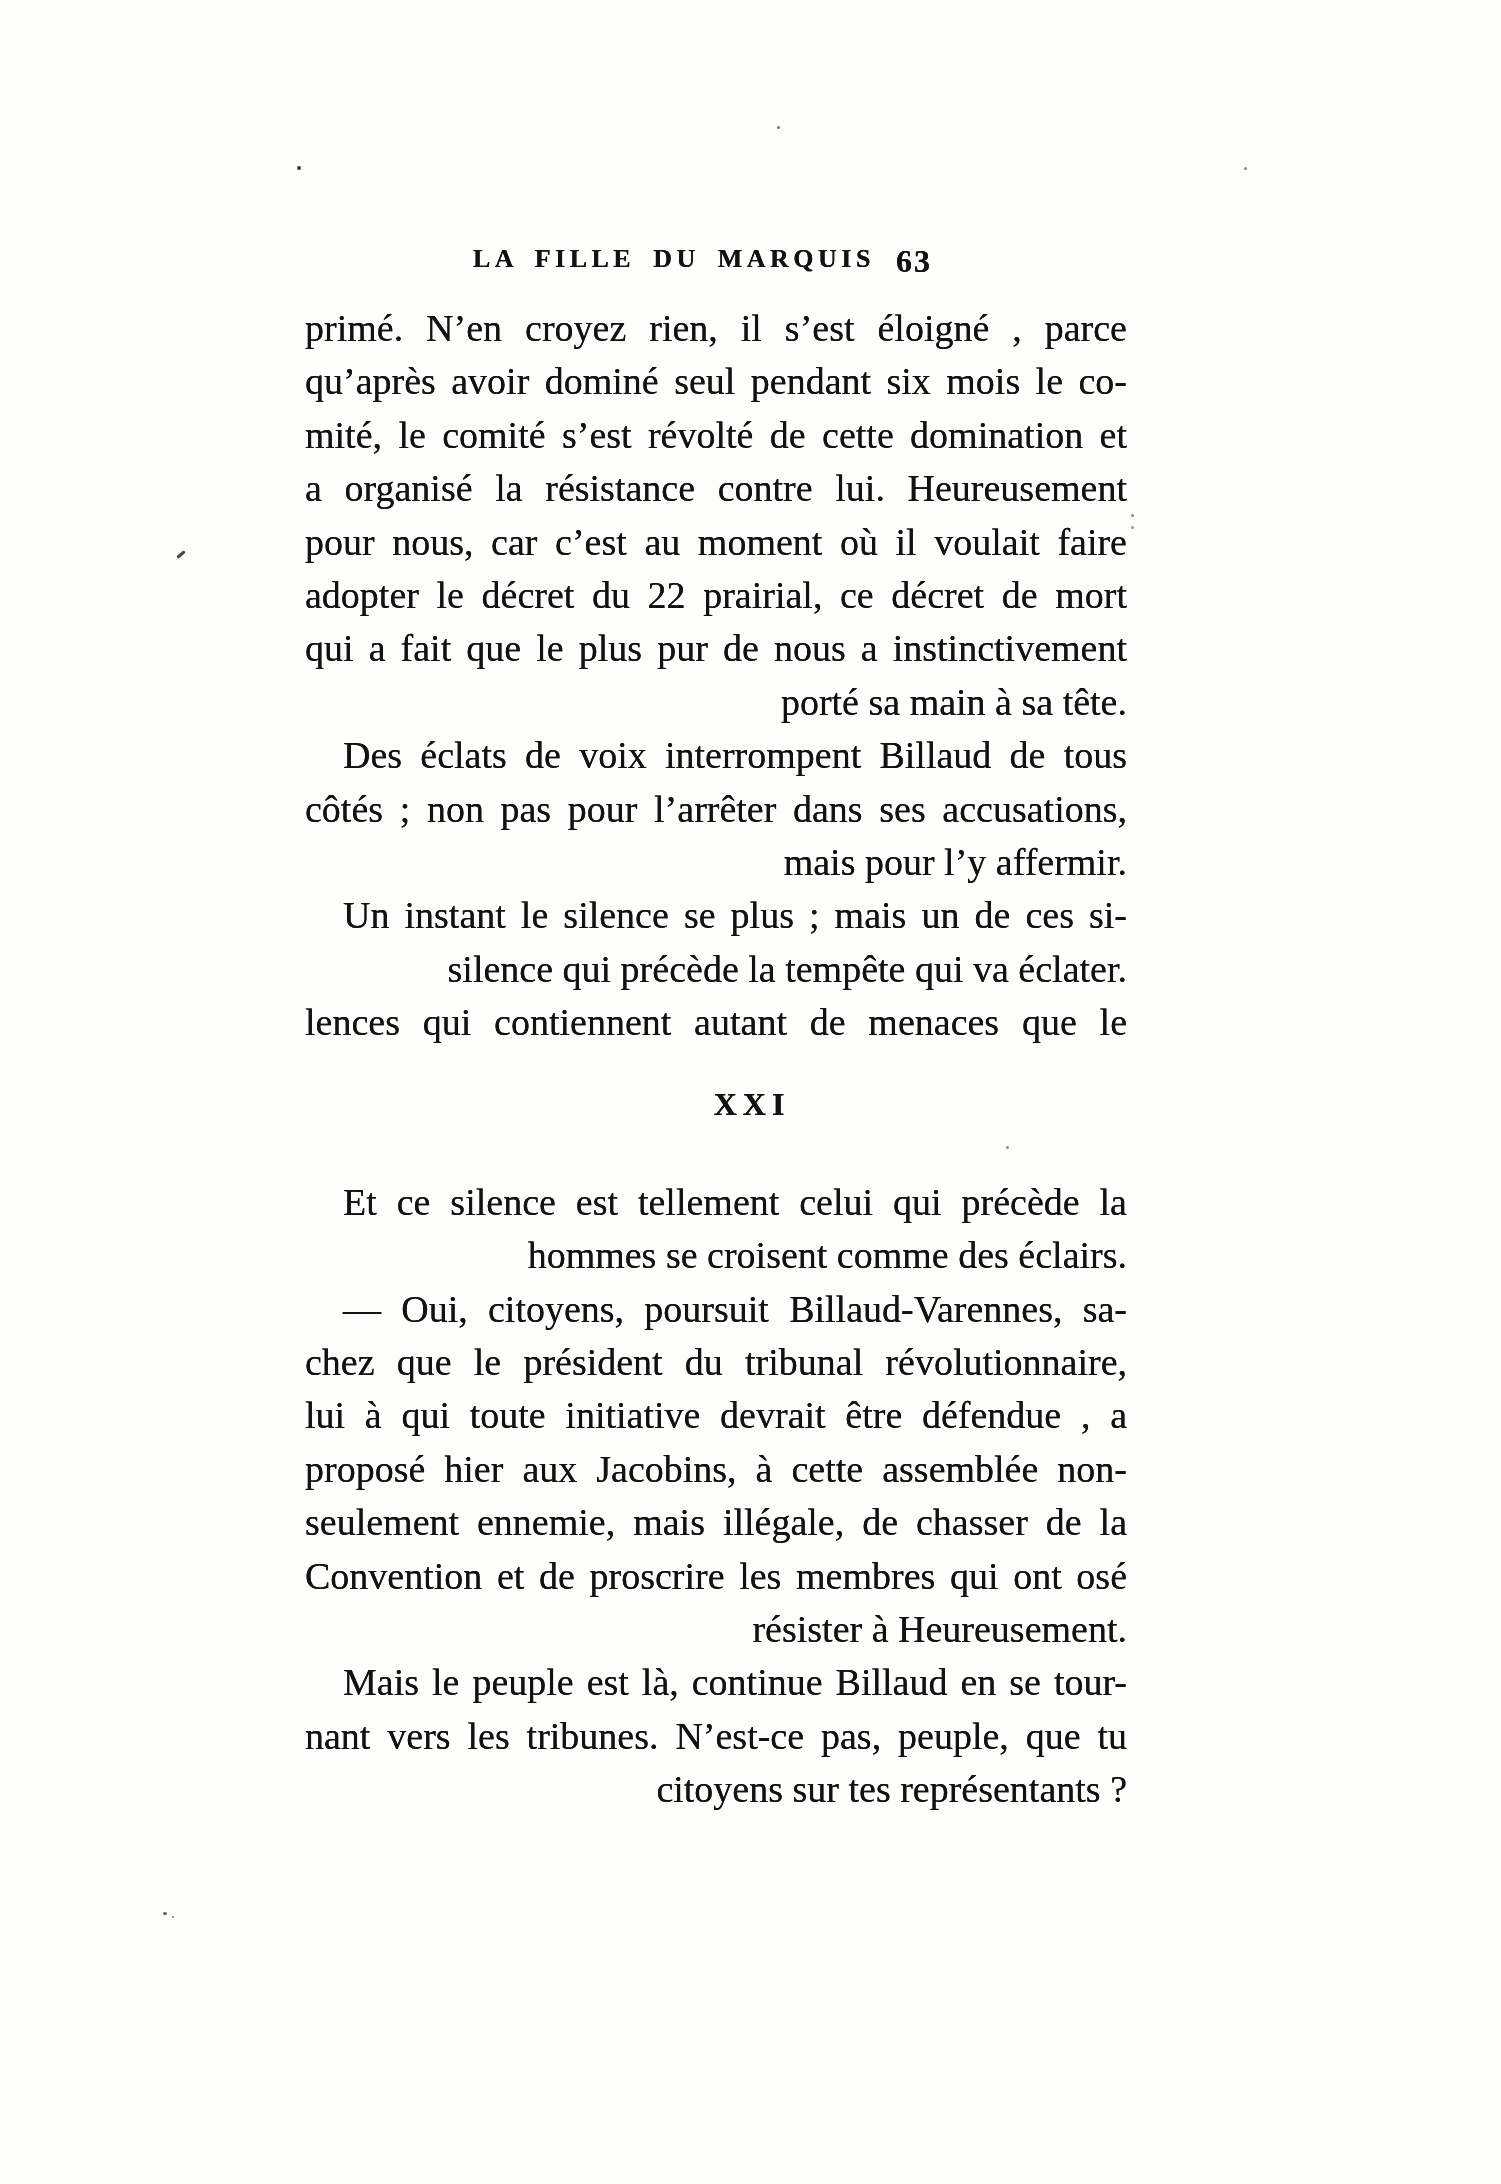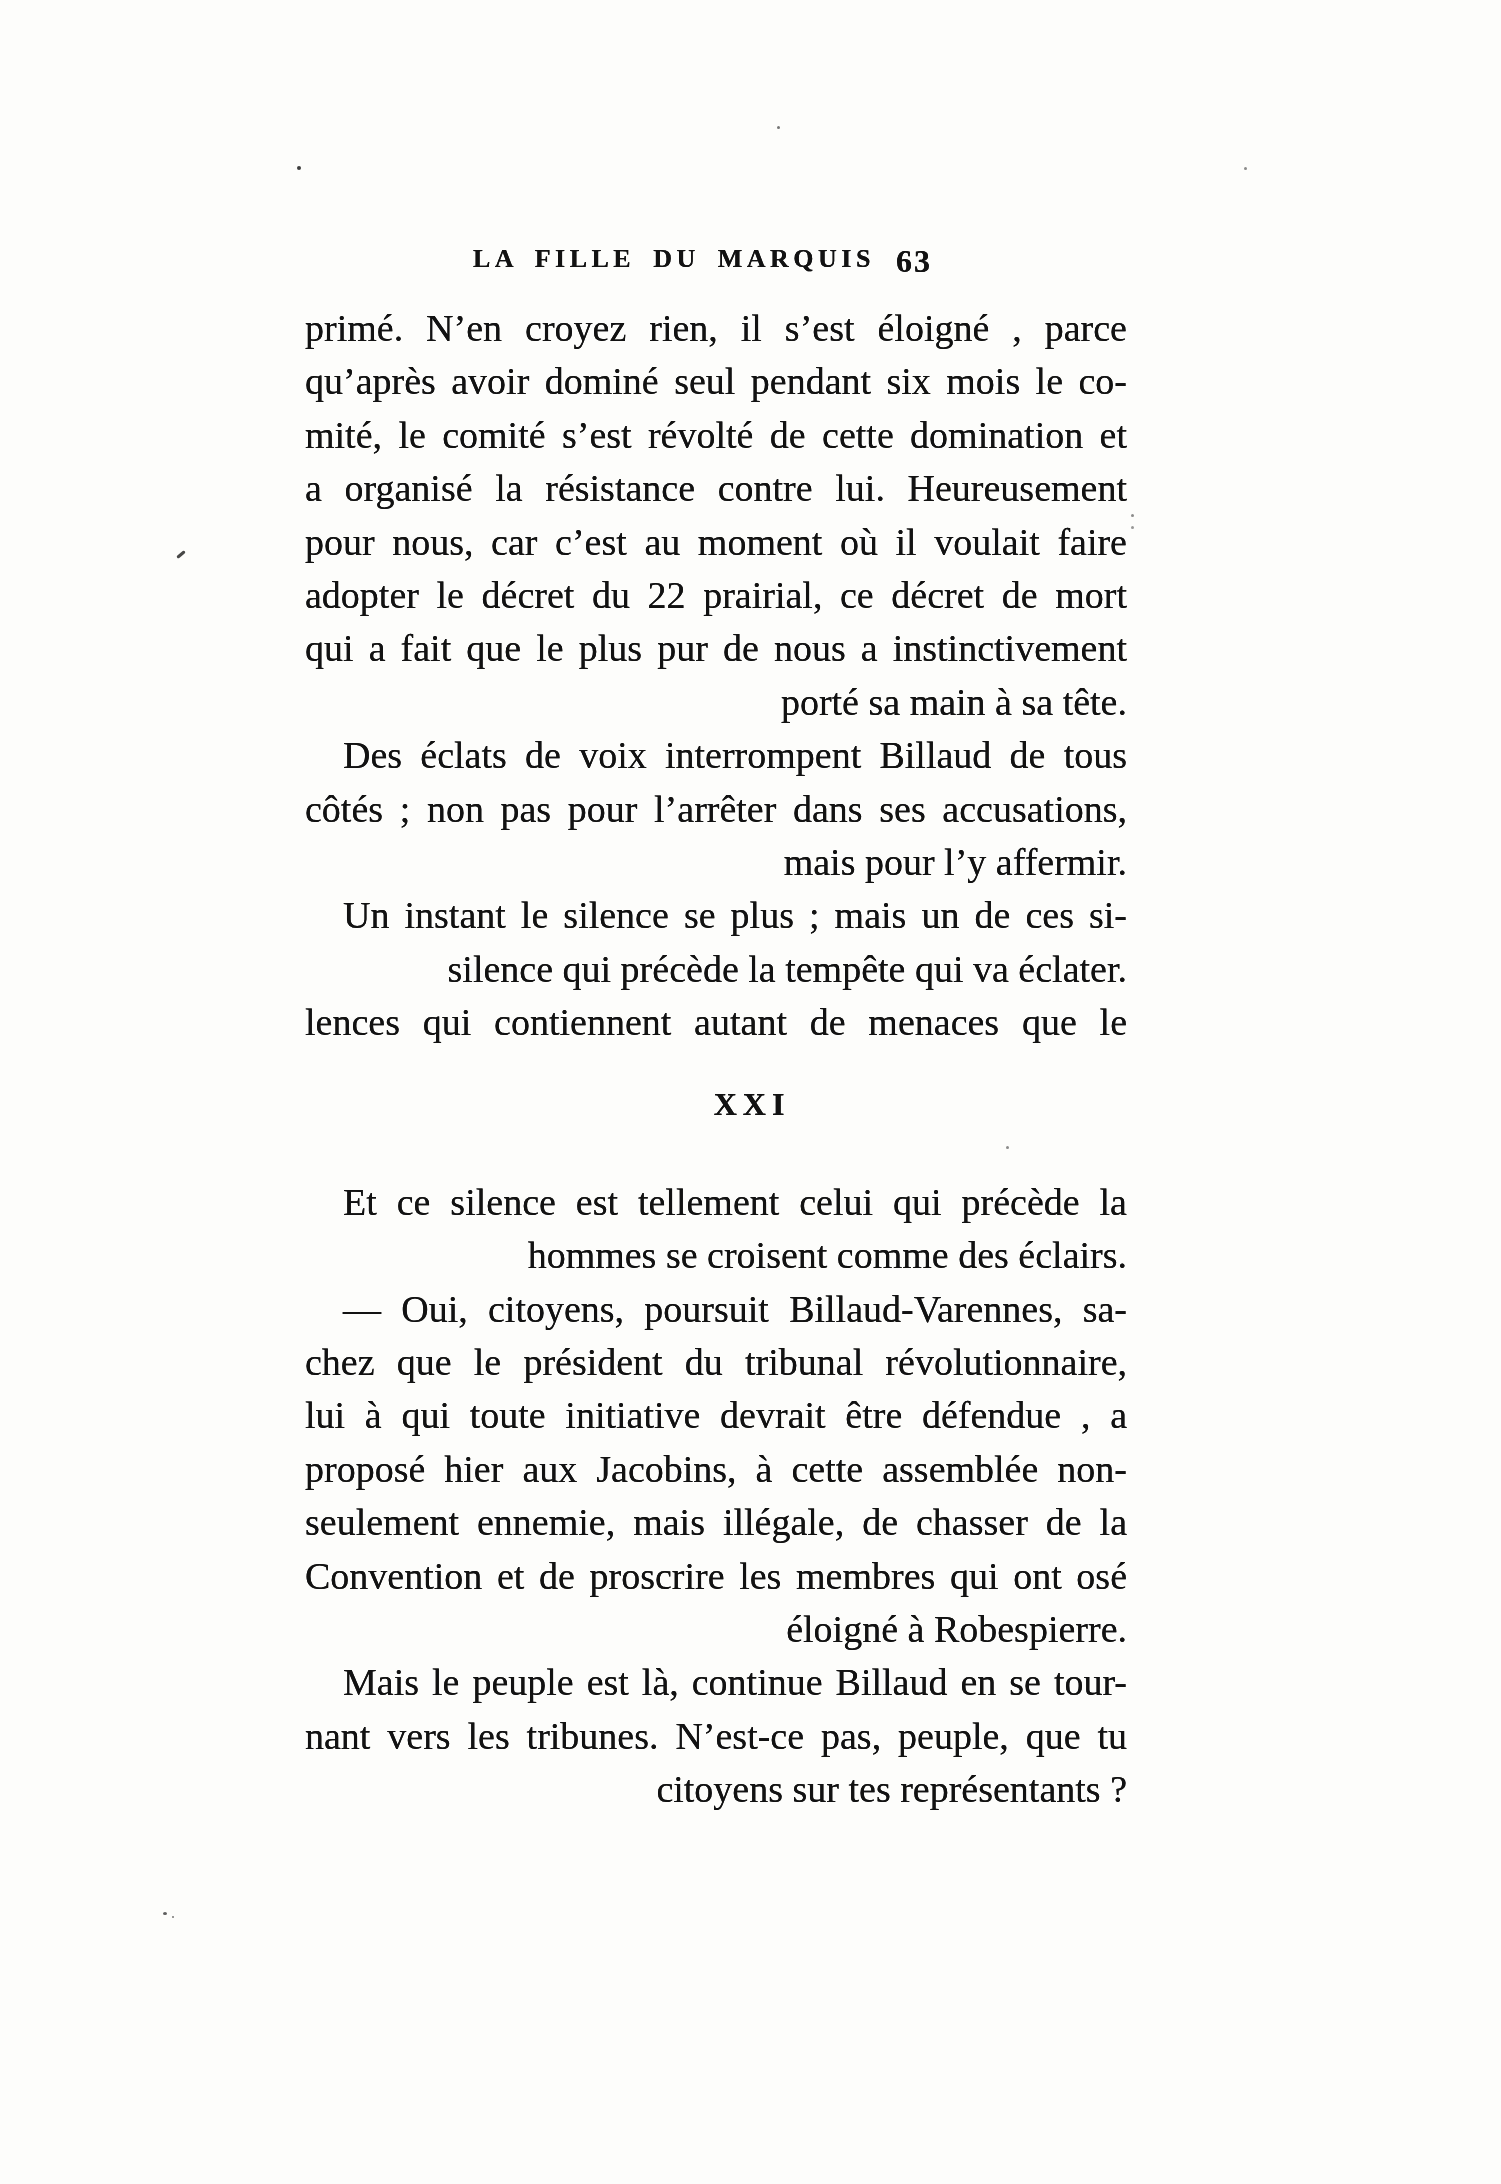--- a/index.html
+++ b/index.html
@@ -106,21 +106,21 @@
       <div class="line just">lences qui contiennent autant de menaces que le</div>
       <div class="heading">XXI</div>
       <div class="line just indent">Et ce silence est tellement celui qui précède la</div>
       <div class="line">hommes se croisent comme des éclairs.</div>
       <div class="line just indent">— Oui, citoyens, poursuit Billaud-Varennes, sa-</div>
       <div class="line just">chez que le président du tribunal révolutionnaire,</div>
       <div class="line just">lui à qui toute initiative devrait être défendue , a</div>
       <div class="line just">proposé hier aux Jacobins, à cette assemblée non-</div>
       <div class="line just">seulement ennemie, mais illégale, de chasser de la</div>
       <div class="line just">Convention et de proscrire les membres qui ont osé</div>
-      <div class="line">éloigné à Robespierre.</div>
+      <div class="line">résister à Heureusement.</div>
       <div class="line just indent">Mais le peuple est là, continue Billaud en se tour-</div>
       <div class="line just">nant vers les tribunes. N’est-ce pas, peuple, que tu</div>
       <div class="line">citoyens sur tes représentants ?</div>
     </div>
 
   <div class="speck" style="left:297px; top:166px; width:4px; height:4px; opacity:.85;"></div>
   <div class="speck" style="left:777px; top:126px; width:3px; height:3px; opacity:.6;"></div>
   <div class="speck" style="left:1244px; top:167px; width:3px; height:3px; opacity:.5;"></div>
   <div class="speck" style="left:176px; top:553px; width:10px; height:3px; border-radius:2px; transform:rotate(-40deg); opacity:.8;"></div>
   <div class="speck" style="left:1131px; top:514px; width:3px; height:3px; opacity:.5;"></div>

